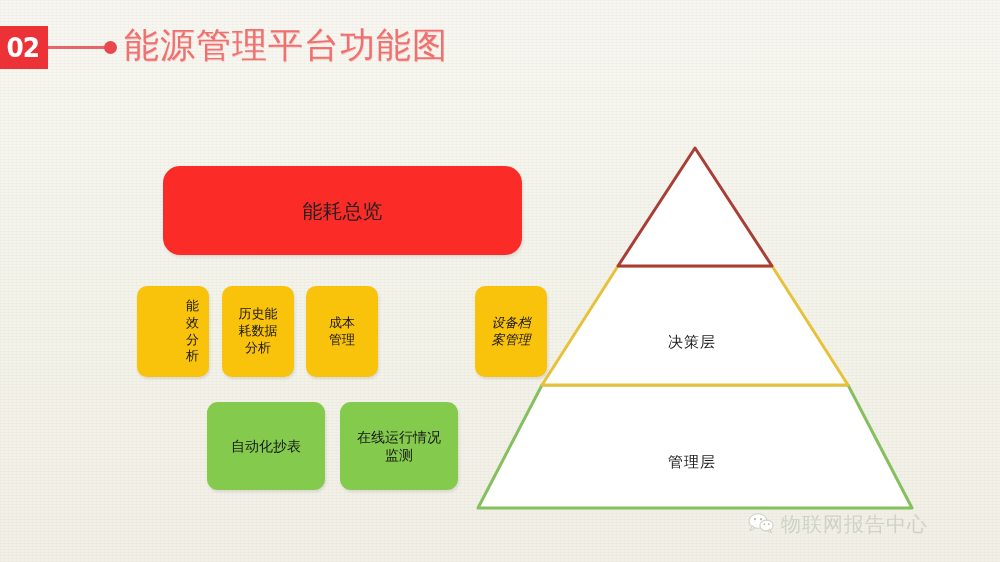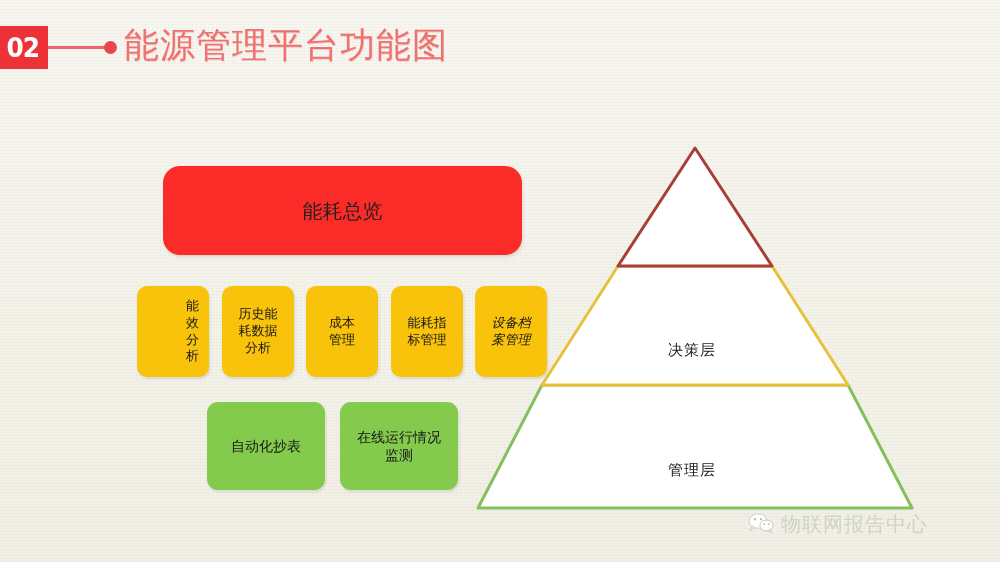--- a/index.html
+++ b/index.html
@@ -139,21 +139,20 @@
   #pyramid svg {
     display: block;
   }
   .pyr-label {
     position: absolute;
     width: 160px;
     text-align: center;
     font-size: 15px;
     color: #1b1c1e;
     letter-spacing: 1px;
-    margin-top: 8px;
   }
   #pyr-label-top    { left: 157px; top: 198px; }
   #pyr-label-mid    { left: 157px; top: 318px; }
 
   
   #watermark {
     position: absolute;
     left: 748px;
     top: 512px;
     display: flex;
@@ -190,23 +189,20 @@
   </div>
 
   <div class="node node-yellow" id="node-y1">
     <span>能效<br>分析</span>
   </div>
   <div class="node node-yellow" id="node-y2">
     <span>历史能<br>耗数据<br>分析</span>
   </div>
   <div class="node node-yellow" id="node-y3">
     <span>成本<br>管理</span>
-  </div>
-  <div class="node node-yellow" id="node-y4">
-    <span>能耗指<br>标管理</span>
   </div>
   <div class="node node-yellow" id="node-y5">
     <span>设备档<br>案管理</span>
   </div>
 
   <div class="node node-green" id="node-g1">
     <span>自动化抄表</span>
   </div>
   <div class="node node-green" id="node-g2">
     <span>在线运行情况<br>监测</span>

